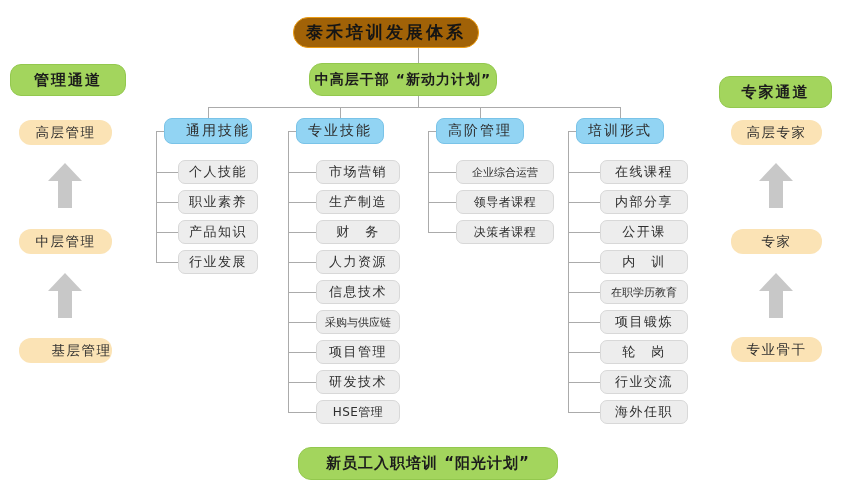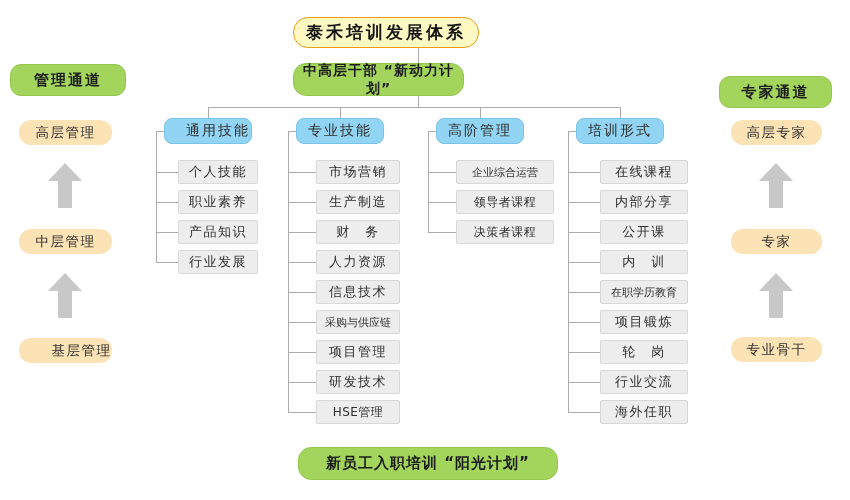--- a/index.html
+++ b/index.html
@@ -5,47 +5,47 @@
   html,body { margin:0; padding:0; background:#ffffff; }
   #canvas {
     position:relative; width:850px; height:500px; background:#ffffff;
     font-family:"DejaVu Sans","Liberation Sans",sans-serif;
     color:#2e2e2e; overflow:hidden;
   }
   #connectors { position:absolute; left:0; top:0; z-index:0; }
   .box { position:absolute; box-sizing:border-box; display:flex; align-items:center; justify-content:center; text-align:center; z-index:2; }
   .title-box {
     left:293px; top:17px; width:186px; height:31px;
-    background:#fef9c3; border:1px solid #EB9C14; border-radius:15px;
+    background:#a16207; border:1px solid #EB9C14; border-radius:15px;
     font-size:17px; font-weight:bold; letter-spacing:3px; color:#151515;
   }
   .banner {
     background:#A3D55D; border:1px solid #93C84E; border-radius:13px;
     font-weight:bold; font-size:14px; letter-spacing:1px; color:#1c1c1c;
   }
-  .banner.top { left:293px; top:63px; width:171px; height:33px; }
+  .banner.top { left:309px; top:63px; width:188px; height:33px; }
   .banner.bottom { left:298px; top:447px; width:260px; height:33px; font-size:15px; }
   .channel-header {
     background:#A3D55D; border:1px solid #93C84E; border-radius:11px;
     font-weight:bold; font-size:15px; letter-spacing:2px; color:#1c1c1c;
     width:116px; height:32px;
   }
   .level {
     background:#FBE3B5; border-radius:12px; width:93px; height:25px;
     font-size:13.5px; letter-spacing:1.5px;
   }
   .col-header {
     top:118px; width:88px; height:26px;
     background:#92D4F3; border:1px solid #79C3E8; border-radius:8px;
     font-size:14px; letter-spacing:2px;
   }
   .col-items { position:absolute; top:160px; display:flex; flex-direction:column; z-index:2; }
   .item {
     box-sizing:border-box; height:24px; margin-bottom:6px;
-    background:#EDEDED; border:1px solid #D8D8D8; border-radius:2px;
+    background:#EDEDED; border:1px solid #D8D8D8; border-radius:7px;
     display:flex; align-items:center; justify-content:center; text-align:center;
     font-size:13px; letter-spacing:1.5px;
   }
   .item.mid { font-size:12px; letter-spacing:0.5px; }
   .item.small { font-size:11px; letter-spacing:0; }
   .arrow { position:absolute; width:34px; z-index:1; }
   .arrow .head { width:0; height:0; border-left:17px solid transparent; border-right:17px solid transparent; border-bottom:18px solid #C8C8C8; }
   .arrow .stem { width:14px; height:27px; background:#C8C8C8; margin:0 auto; }
 </style>
 </head>

